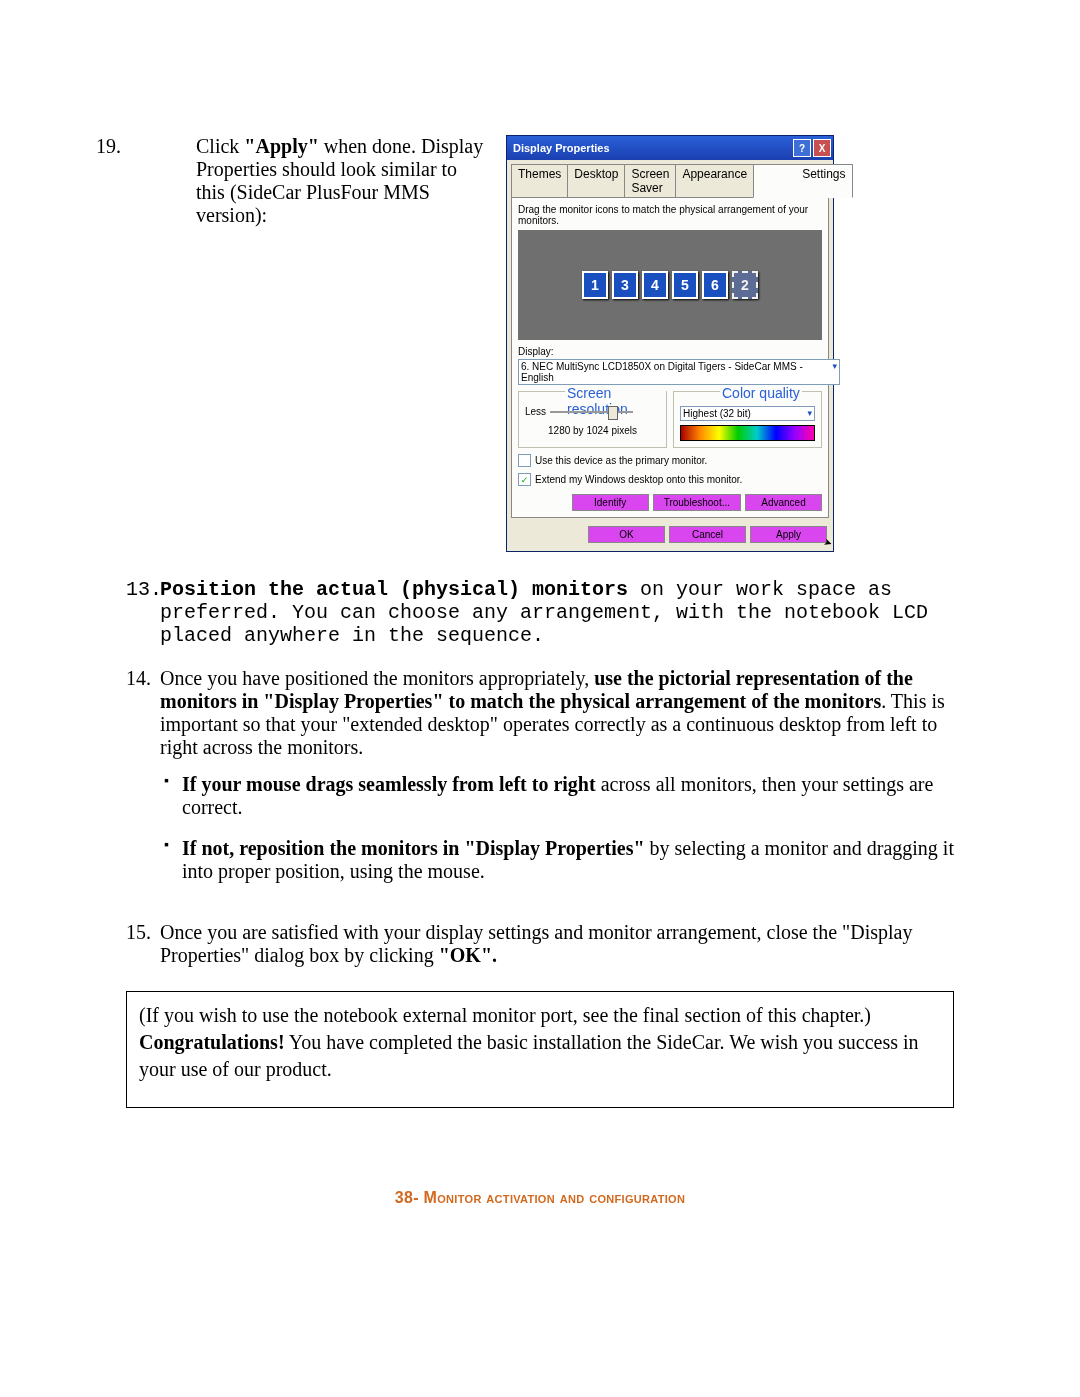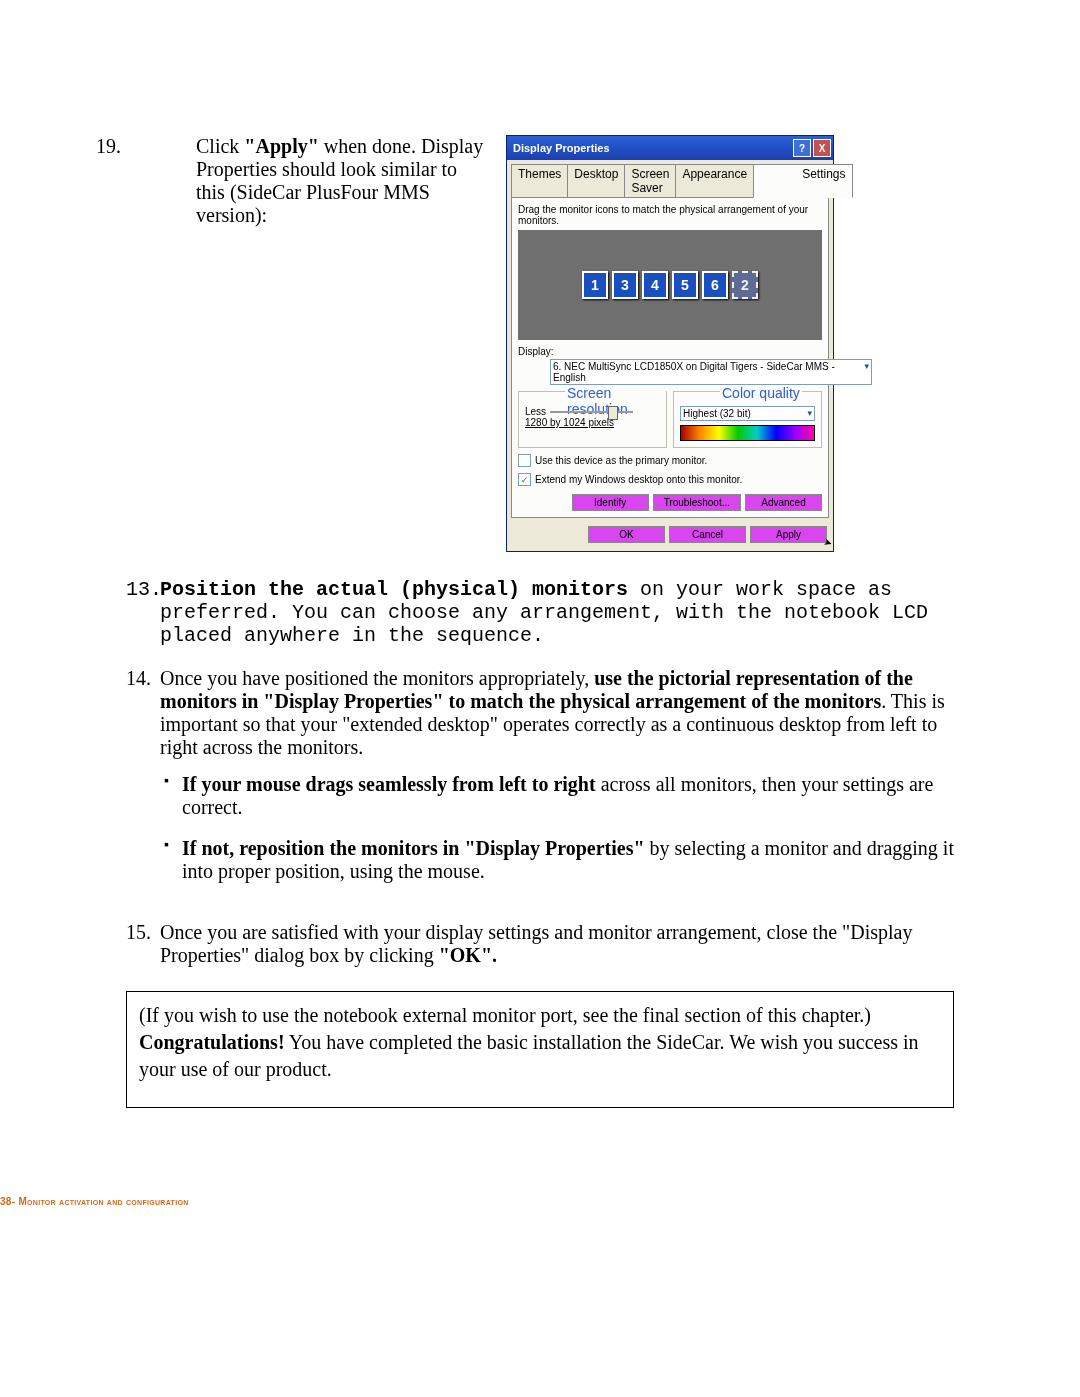--- a/index.html
+++ b/index.html
@@ -33,47 +33,47 @@
   .dp-title-btn.help { background:#3d6fd6; }
   .dp-tabs { display:flex; padding: 4px 4px 0 4px; gap:0; background:#ece9d8;}
   .dp-tab { border:1px solid #888; border-bottom:none; padding:2px 6px; background:#ece9d8; font-size:12px; position:relative; margin-right:-1px;}
   .dp-tab.active { background:#fcfcfa; z-index:2; border-bottom:1px solid #fcfcfa; margin-bottom:-1px;padding-left:48px;}
   .dp-body { border:1px solid #888; margin:0 4px 4px 4px; padding:6px; background:#fcfcfa;}
   .dp-instr { font-size:10px; margin-bottom:4px; }
   .mon-area { background:#706f6f; height:110px; display:flex; align-items:center; justify-content:center; gap:4px; margin-bottom:6px;}
   .mon { width:22px; height:24px; border:2px solid #fff; background:#1a4fc0; color:#fff; font-weight:bold; display:flex; align-items:center; justify-content:center; font-size:14px; box-shadow: 1px 1px 2px #000;}
   .mon.ghost { background:#5b6c9a; border-style:dashed; opacity:.9;}
   .dp-label { font-size:10px; margin-bottom:2px; }
-  .dp-sel { width:100%; border:1px solid #7f9db9; font-size:10px; padding:1px 14px 1px 2px; background:#fff; position:relative;margin-left:32px; }
+  .dp-sel { width:100%; border:1px solid #7f9db9; font-size:10px; padding:1px 14px 1px 2px; background:#fff; position:relative; }
   .dp-sel::after { content:"\25BE"; position:absolute; right:2px; top:1px; color:#1a4fc0; font-size:9px;}
   .dp-cols { display:flex; gap:6px; margin-top:6px; }
   .gbox { border:1px solid #c0c0b0; padding:14px 6px 6px 6px; position:relative; font-size:10px; flex:1;}
   .gbox .gtitle { position:absolute; top:-7px; left:6px; background:#fcfcfa; padding:0 2px; color:#2a60d8; font-size:14px;margin-left:40px;}
   .slider-row { display:flex; align-items:center; justify-content:space-between; font-size:10px; }
   .slider { flex:1; height:2px; background:#999; margin:0 4px; position:relative;}
   .slider::after { content:""; position:absolute; right:15px; top:-5px; width:8px; height:12px; background:#ece9d8; border:1px solid #666;}
-  .res-txt { text-align:left; font-size:10px; margin-top:0;text-decoration:underline;}
+  .res-txt { text-align:center; font-size:10px; margin-top:8px;}
   .cq-sel { border:1px solid #7f9db9; font-size:10px; padding:1px 14px 1px 2px; background:#fff; position:relative; width:100%; box-sizing:border-box;}
   .cq-sel::after { content:"\25BE"; position:absolute; right:2px; top:1px; color:#1a4fc0; font-size:9px;}
   .rainbow { height:14px; margin-top:4px; background: linear-gradient(to right, #a00, #f80, #ff0, #0c0, #0cc, #00f, #90f, #f0a); border:1px solid #000;}
   .chk-row { font-size:10px; margin-top:6px; display:flex; align-items:center; gap:4px;}
   .chk { width:11px; height:11px; border:1px solid #7f9db9; background:#fff; display:inline-flex; align-items:center; justify-content:center; font-size:9px; color:#0a0;}
   .btn-row { display:flex; justify-content:flex-end; gap:4px; margin-top:8px;}
   .btn-row.inner { justify-content:flex-end; }
   .wbtn { border:1px solid #888; background:#d946ef; padding:2px 10px; font-size:10px; min-width:55px; text-align:center;}
   .dp-foot { display:flex; justify-content:flex-end; gap:4px; padding:4px 6px 8px 6px;}
   .cursor { position:relative; }
   .cursor::after { content:"\27A4"; position:absolute; right:-6px; bottom:-6px; font-size:10px; color:#000; transform: rotate(20deg);}
 
   ul.bul { list-style: none; padding-left: 22px; margin: 14px 0; }
   ul.bul > li::before { content:"\25AA"; position:absolute; margin-left:-18px; font-size:14px;}
   ul.bul > li { margin-bottom: 18px; position:relative;}
 
   .congrats-box { border:1px solid #000; padding: 10px 12px; margin-top: 24px; font-size:20px; line-height:1.35;}
-  .footer { position:absolute; bottom: 190px; width:1080px; text-align:left; font-family: Arial, sans-serif; font-size:10px; font-weight:bold; color:#d2691e; letter-spacing:.3px;}
+  .footer { position:absolute; bottom: 190px; width:1080px; text-align:center; font-family: Arial, sans-serif; font-size:16px; font-weight:bold; color:#d2691e; letter-spacing:.3px;}
   .footer .chap { font-variant: small-caps; }
   b { font-weight:bold; }
 </style>
 </head>
 <body>
 
 <div class="page">
 <ol class="main">
 
 <li>

